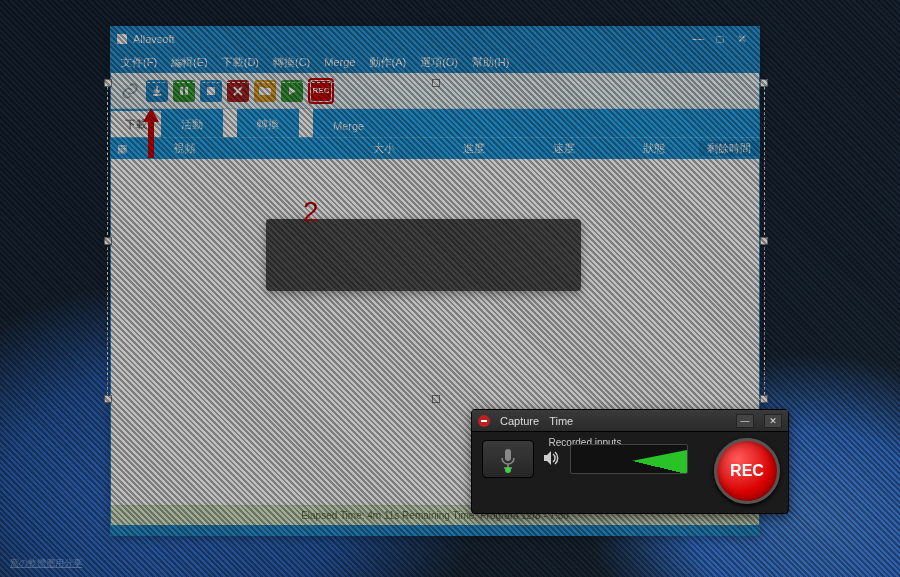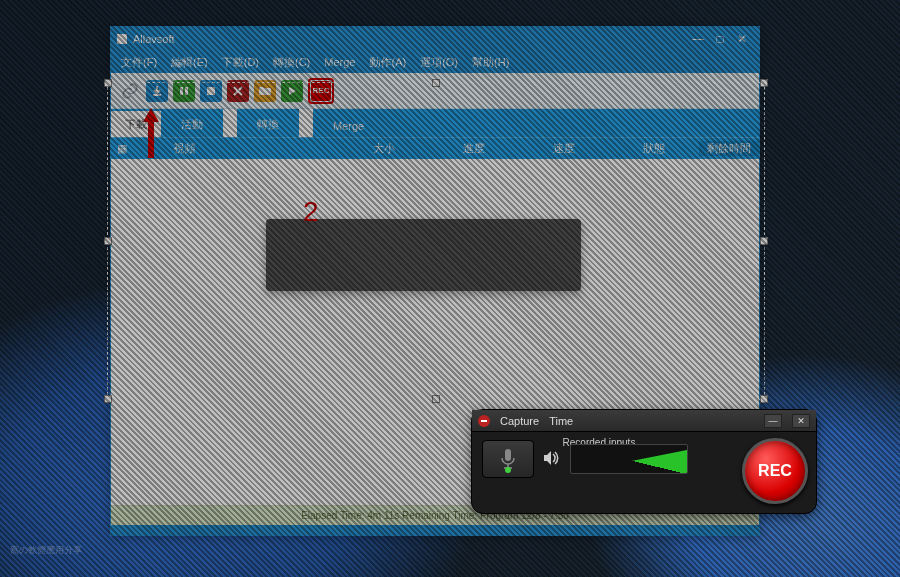--- a/index.html
+++ b/index.html
@@ -123,22 +123,22 @@
   }
   .handle {
     position: absolute; width: 8px; height: 8px; background: #fff; border: 1px solid #888;
   }
   .h-tl{ left:-4px; top:-4px;} .h-tm{ left:calc(50% - 4px); top:-4px;} .h-tr{ right:-4px; top:-4px;}
   .h-ml{ left:-4px; top:calc(50% - 4px);} .h-mr{ right:-4px; top:calc(50% - 4px);}
   .h-bl{ left:-4px; bottom:-4px;} .h-bm{ left:calc(50% - 4px); bottom:-4px;} .h-br{ right:-4px; bottom:-4px;}
 
   
   .capture {
-    position: absolute; left: 471px; top: 409px; width: 346px; height: 105px;
-    background: #1b1b1b; border: 1px solid #000; border-radius: 12px;
+    position: absolute; left: 471px; top: 409px; width: 318px; height: 105px;
+    background: #1b1b1b; border: 1px solid #000; border-radius: 4px;
     box-shadow: 0 3px 12px rgba(0,0,0,.5); color: #ddd;
   }
   .cap-title {
     height: 22px; background: linear-gradient(#3a3a3a,#2a2a2a);
     display: flex; align-items: center; gap: 10px; padding: 0 6px; font-size: 11px;
     border-bottom: 1px solid #000;
   }
   .cap-ico { width:12px; height:12px; border-radius:50%; background:#b22; display:flex;align-items:center;justify-content:center;}
   .cap-ico::after{content:"";width:6px;height:2px;background:#fff;}
   .cap-title .spacer{ flex:1; }
@@ -164,22 +164,23 @@
   .rec-btn {
     position:absolute; right:8px; top:28px;
     width:66px;height:66px;border-radius:50%;
     background: radial-gradient(circle at 35% 30%, #ff5a5a, #d90000 60%, #9c0000);
     border: 3px solid #555; box-shadow: inset 0 0 8px rgba(0,0,0,.5), 0 2px 4px #000;
     display:flex;align-items:center;justify-content:center;
     color:#fff;font-weight:bold;font-size:16px;cursor:pointer;
   }
 
   .watermark {
-    position:absolute; left:10px; bottom:20px; color:rgba(255,255,255,.25);
+    position:absolute; left:10px; bottom:7px; color:rgba(255,255,255,.25);
     font-size:9px;
+    text-decoration:underline;
   }
 </style>
 </head>
 <body>
 
 <div class="desktop-bg"></div>
 
 <div class="app-window">
   <div class="titlebar">
     <div class="title-icon"></div>

